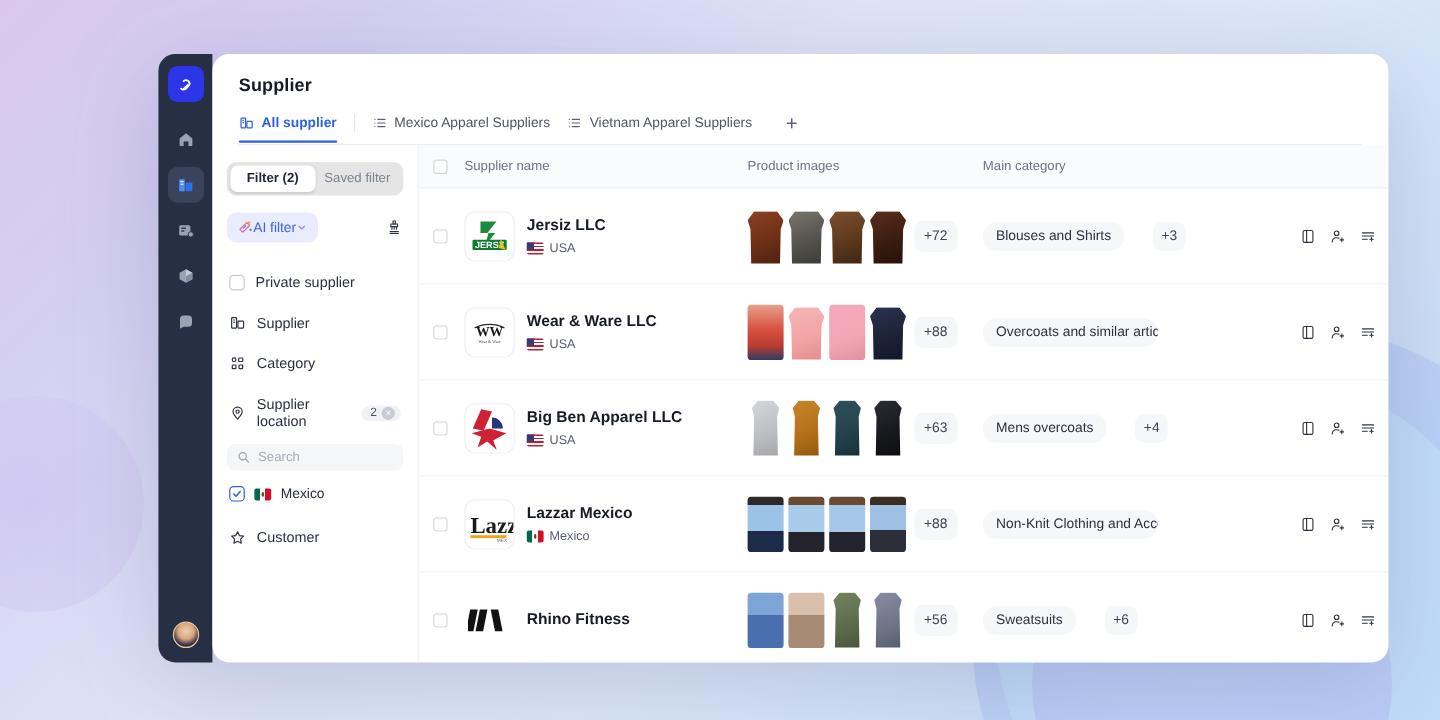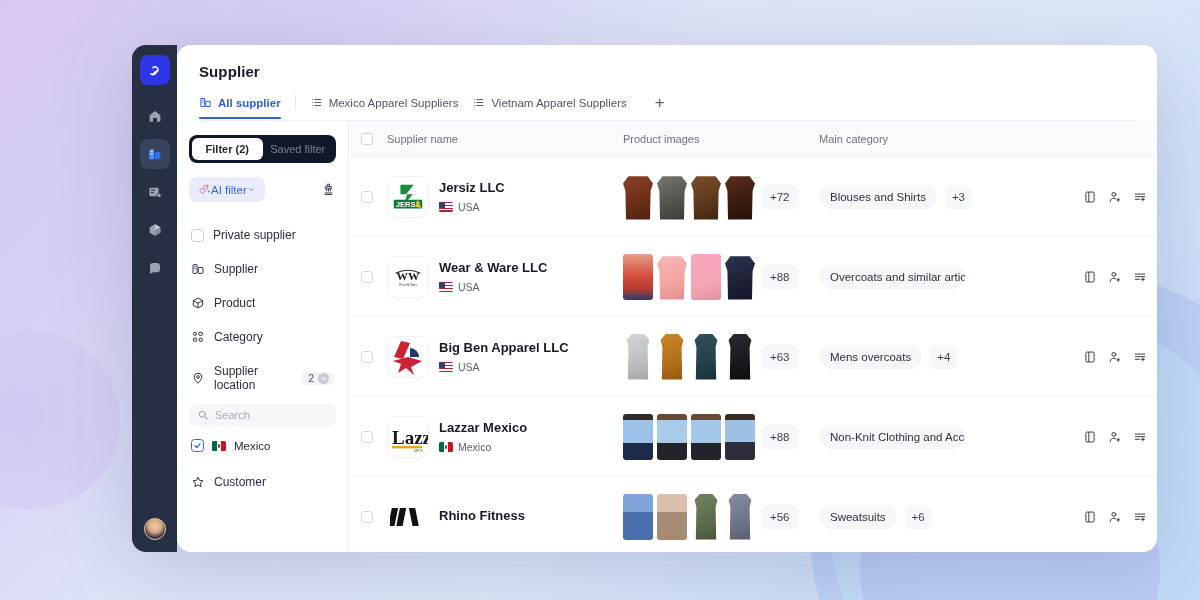--- a/index.html
+++ b/index.html
@@ -79,21 +79,21 @@
 
   
   #card-body { display: flex; flex: 1; min-height: 0; }
 
   
   #filter-panel {
     width: 172px; flex-shrink: 0; padding: 14px 12px 0 12px;
     border-right: 1px solid #f0f1f4; overflow: hidden;
   }
   #filter-toggle {
-    display: flex; background: #0f172a; border-radius: 8px; padding: 3px; margin-bottom: 14px;
+    display: flex; background: #e5e5e5; border-radius: 8px; padding: 3px; margin-bottom: 14px;
   }
   .ft-seg {
     flex: 1; text-align: center; font-size: 11px; padding: 5px 2px; border-radius: 6px;
     color: #7b8293;
   }
   .ft-seg.active { background: #ffffff; color: #1d2433; font-weight: 700;
                    box-shadow: 0 1px 2px rgba(20,30,60,.12); }
 
   #ai-filter-row { display: flex; align-items: center; gap: 8px; margin-bottom: 16px; }
   #ai-filter-btn {
@@ -184,21 +184,21 @@
   .thumbs { display: flex; align-items: center; gap: 4px; }
   .thumb {
     width: 30px; height: 46px; border-radius: 3px; flex-shrink: 0;
     background-repeat: no-repeat; background-position: center; background-size: cover;
   }
   .more-pill {
     background: #f6f7f9; border-radius: 7px; padding: 7px 8px;
     font-size: 11.5px; color: #3d4354; font-weight: 500; margin-left: 3px;
   }
 
-  .cat-cell { display: flex; align-items: center; gap: 8px; min-width: 0; }
+  .cat-cell { display: flex; align-items: center; gap: 24px; min-width: 0; }
   .cat-chip {
     background: #f6f7f9; border-radius: 13px; padding: 6px 11px;
     font-size: 11.5px; color: #2c3240; white-space: nowrap;
     overflow: hidden; text-overflow: clip; max-width: 146px;
   }
   .cat-more { font-size: 11.5px; color: #3d4354; background: #f6f7f9;
               border-radius: 7px; padding: 6px 7px; }
 
   .actions { display: flex; align-items: center; gap: 11px; justify-content: flex-end; }
 
@@ -355,29 +355,20 @@
           <span class="fi-icon">
             <svg width="14" height="14" viewBox="0 0 24 24" fill="none" stroke="#2c3240" stroke-width="1.7">
               <rect x="3.5" y="4.5" width="7" height="15" rx="1"></rect>
               <rect x="12.5" y="9.5" width="8" height="10" rx="1"></rect>
               <path d="M5.8 8h2.4M5.8 11.5h2.4"></path>
             </svg>
           </span>
           <span>Supplier</span>
         </div>
 
-        <div class="filter-item">
-          <span class="fi-icon">
-            <svg width="14" height="14" viewBox="0 0 24 24" fill="none" stroke="#2c3240" stroke-width="1.7" stroke-linejoin="round">
-              <path d="M12 3.5 20 8v8l-8 4.5L4 16V8Z"></path>
-              <path d="M4 8l8 4.5L20 8M12 12.5v8"></path>
-            </svg>
-          </span>
-          <span>Product</span>
-        </div>
 
         <div class="filter-item">
           <span class="fi-icon">
             <svg width="14" height="14" viewBox="0 0 24 24" fill="none" stroke="#2c3240" stroke-width="1.7">
               <circle cx="7" cy="6.5" r="2.6"></circle>
                 <rect x="13.5" y="4" width="6" height="5" rx="1"></rect>
               <rect x="4.4" y="14" width="5.2" height="5.2" rx="1"></rect>
                 <rect x="14" y="14" width="5.2" height="5.2" rx="1"></rect>
             </svg>
           </span>

